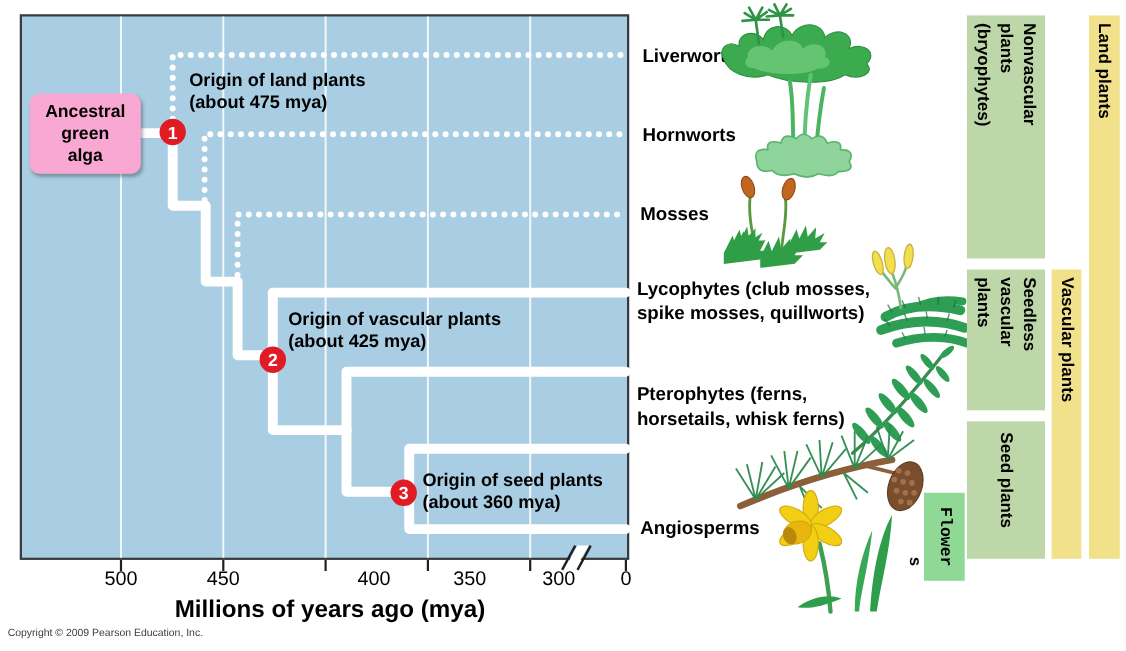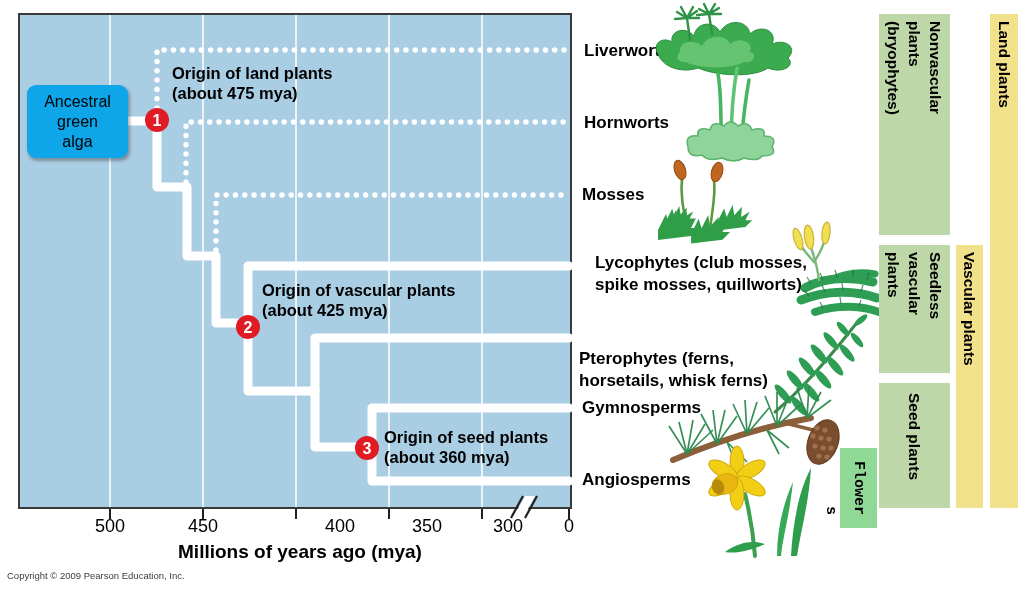--- a/index.html
+++ b/index.html
@@ -8,27 +8,27 @@
   .abs{position:absolute;}
   .panel{left:18px;top:13px;width:550px;height:492px;background:#a9cde2;border:2px solid #3a3a3a;}
   .overlay{left:0;top:0;width:1024px;height:592px;pointer-events:none;}
   .gridline{stroke:#ffffff;stroke-width:1.8;opacity:.85;}
   .branch-solid{stroke:#ffffff;stroke-width:9;fill:none;stroke-linecap:round;stroke-linejoin:round;}
   .branch-dotted{stroke:#ffffff;stroke-width:5.4;fill:none;stroke-linecap:round;stroke-linejoin:round;
                  stroke-dasharray:0.1 9.2;}
   .tickline{stroke:#202020;stroke-width:2;}
   .breakline{stroke:#202020;stroke-width:2.2;}
   .node-num{font-family:"Liberation Sans",sans-serif;font-weight:bold;font-size:16px;fill:#fff;text-anchor:middle;}
-  .ancestor{left:27px;top:85px;width:101px;height:73px;background:#0ea5e9;border-radius:9px;
+  .ancestor{left:27px;top:85px;width:101px;height:73px;background:#f9a8d4;border-radius:9px;
             box-shadow:1.5px 2.5px 3px rgba(40,40,40,.35);display:flex;align-items:center;justify-content:center;
-            font-weight:normal;font-size:16px;line-height:1.25;text-align:center;white-space:pre-line;}
+            font-weight:bold;font-size:16px;line-height:1.25;text-align:center;white-space:pre-line;}
   .annotation{font-weight:bold;font-size:16.5px;line-height:1.24;white-space:pre-line;}
   .taxon{font-weight:bold;font-size:17px;line-height:1.3;white-space:pre-line;}
   .ticklabel{top:516px;font-weight:normal;font-size:18px;transform:translateX(-50%);}
-  .axistitle{left:120px;top:541px;width:360px;text-align:center;font-weight:bold;font-size:19px;}
+  .axistitle{left:120px;top:541px;width:360px;text-align:center;font-weight:bold;font-size:22px;}
   .copyright{left:7px;top:570px;font-size:9.5px;color:#3c3c3c;}
   .groupbox{display:flex;justify-content:center;align-items:flex-start;}
   .groupbox .vtext{writing-mode:vertical-rl;white-space:pre-line;font-weight:bold;font-size:15.5px;
                    line-height:21px;padding-top:7px;}
   .green{background:#bed7a9;}
   .yellow{background:#f2e18b;}
   .flowersbox{left:840px;top:448px;width:37px;height:80px;background:#90d896;
               display:flex;align-items:center;justify-content:center;}
   .flowersbox .vtext{writing-mode:vertical-rl;font-family:"Liberation Mono","DejaVu Sans Mono",monospace;
                      font-weight:bold;font-size:15px;padding:0;}
@@ -103,25 +103,24 @@
   <div class="abs annotation" style="left:172px;top:63px;">Origin of land plants
 (about 475 mya)</div>
   <div class="abs annotation" style="left:262px;top:280px;">Origin of vascular plants
 (about 425 mya)</div>
   <div class="abs annotation" style="left:384px;top:427px;">Origin of seed plants
 (about 360 mya)</div>
 
   <div class="abs taxon" style="left:584px;top:40px;">Liverworts</div>
   <div class="abs taxon" style="left:584px;top:112px;">Hornworts</div>
   <div class="abs taxon" style="left:582px;top:184px;">Mosses</div>
-  <div class="abs taxon" style="left:579px;top:252px;margin-left:16px;">Lycophytes (club mosses,
+  <div class="abs taxon" style="left:579px;top:252px;">Lycophytes (club mosses,
 spike mosses, quillworts)</div>
   <div class="abs taxon" style="left:579px;top:324px;margin-top:24px;">Pterophytes (ferns,
 horsetails, whisk ferns)</div>
-  <div class="abs taxon" style="left:582px;top:397px;">Gymnosperms</div>
   <div class="abs taxon" style="left:582px;top:469px;">Angiosperms</div>
 
   <svg class="abs plant" style="left:650px;top:4px;" width="148" height="74" viewBox="0 0 148 74">
     <path d="M8,50 C2,40 12,32 22,38 C20,26 36,22 44,32 C46,18 64,16 70,28 C78,14 98,16 100,30 C110,20 128,26 122,40 C136,34 148,44 138,54 C146,62 132,70 118,64 C104,74 66,72 48,64 C30,70 12,62 8,50 Z" fill="#3cab4f" stroke="#2c8f3f" stroke-width="1"></path>
     <path d="M30,48 C28,38 44,34 52,42 C58,30 76,30 80,40 C90,32 104,38 100,48 C108,50 104,60 94,58 C80,66 46,64 36,58 C26,58 26,52 30,48 Z" fill="#6cc878" opacity=".85"></path>
     <g stroke="#2e9247" stroke-width="2.4" stroke-linecap="round" fill="none">
       <path d="M40,36 L37,14"></path>
       <path d="M37,14 L27,8 M37,14 L31,3 M37,14 L43,3 M37,14 L47,7 M37,14 L25,15 M37,14 L49,14"></path>
       <path d="M62,30 L59,10"></path>
       <path d="M59,10 L49,5 M59,10 L54,0 M59,10 L65,0 M59,10 L69,4 M59,10 L47,11 M59,10 L71,10"></path>

